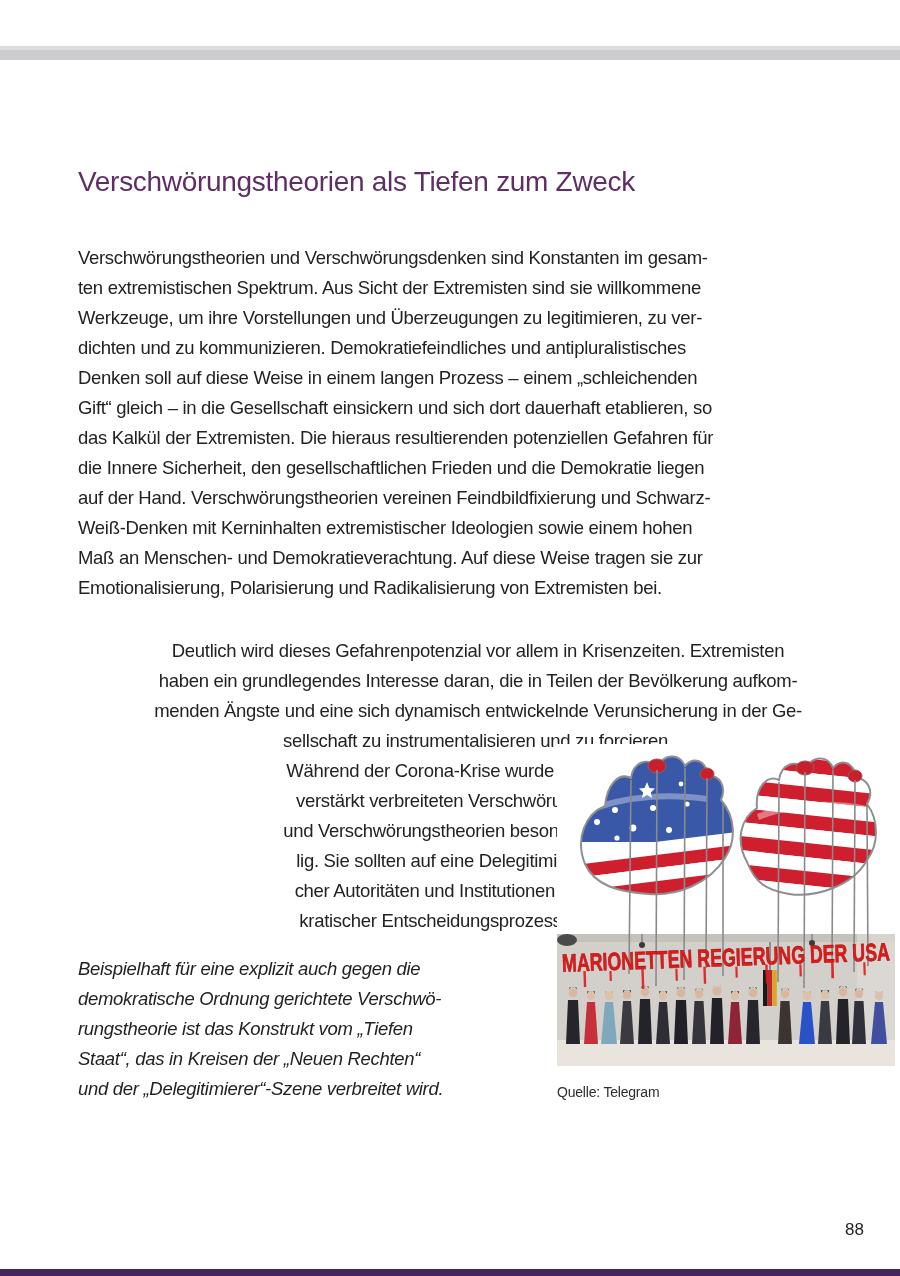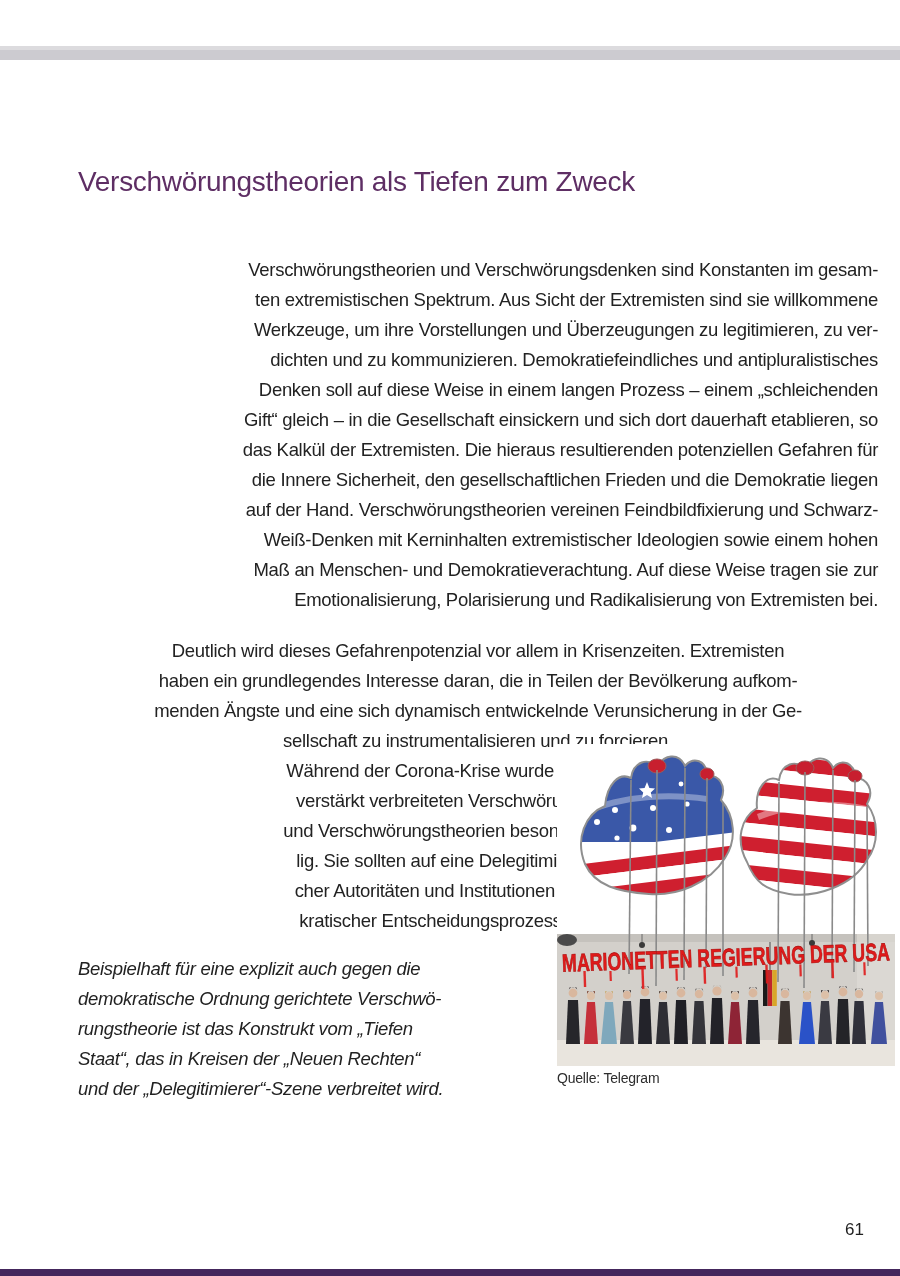--- a/index.html
+++ b/index.html
@@ -15,29 +15,29 @@
   .page-title{
     position:absolute;left:78px;top:164px;margin:0;width:780px;
     font-size:28px;font-weight:400;letter-spacing:-0.3px;
     color:#5e2e64;line-height:36px;
   }
   .body-para{
     position:absolute;left:78px;margin:0;width:800px;
     font-size:18.5px;line-height:30px;letter-spacing:-0.3px;
     color:#222222;white-space:pre;
   }
-  .para1{top:255px;text-align:right;}
+  .para1{top:243px;}
   .para2{top:636px;text-align:center;}
   .para3{top:954px;font-style:italic;}
   .figure{
     position:absolute;left:557px;top:744px;width:338px;margin:0;padding:0;
   }
   .figure svg{display:block;}
   .figure figcaption{
-    margin-top:4px;font-size:14px;color:#2d2d2d;letter-spacing:-0.2px;
+    margin-top:18px;font-size:14px;color:#2d2d2d;letter-spacing:-0.2px;
   }
   .page-number{
     position:absolute;left:845px;top:1220px;
     font-size:17px;color:#1f1f1f;
   }
   .bottom-bar{
     position:absolute;left:0;bottom:0;width:900px;height:7px;background:#44265c;
   }
 </style>
 </head>
@@ -270,15 +270,15 @@
         <rect x="208" y="222" width="2.4" height="19"></rect>
         <rect x="242" y="223" width="2.2" height="12"></rect>
         <rect x="274" y="222" width="2.4" height="16"></rect>
         <rect x="306" y="223" width="2.2" height="13"></rect>
       </g>
     </g>
   </svg>
   <figcaption>Quelle: Telegram</figcaption>
 </figure>
 
-<div class="page-number">61</div>
+<div class="page-number">88</div>
 
 <div class="bottom-bar"></div>
 
 </body></html>

